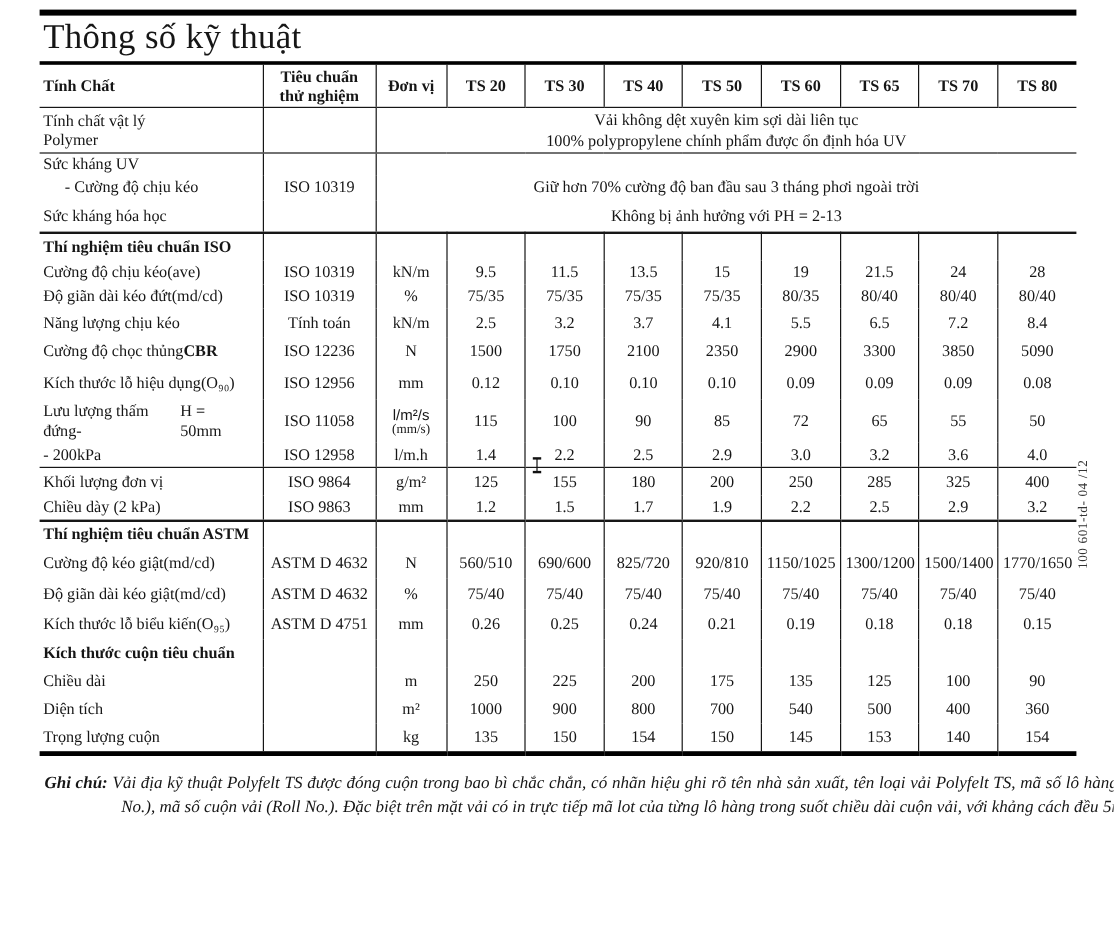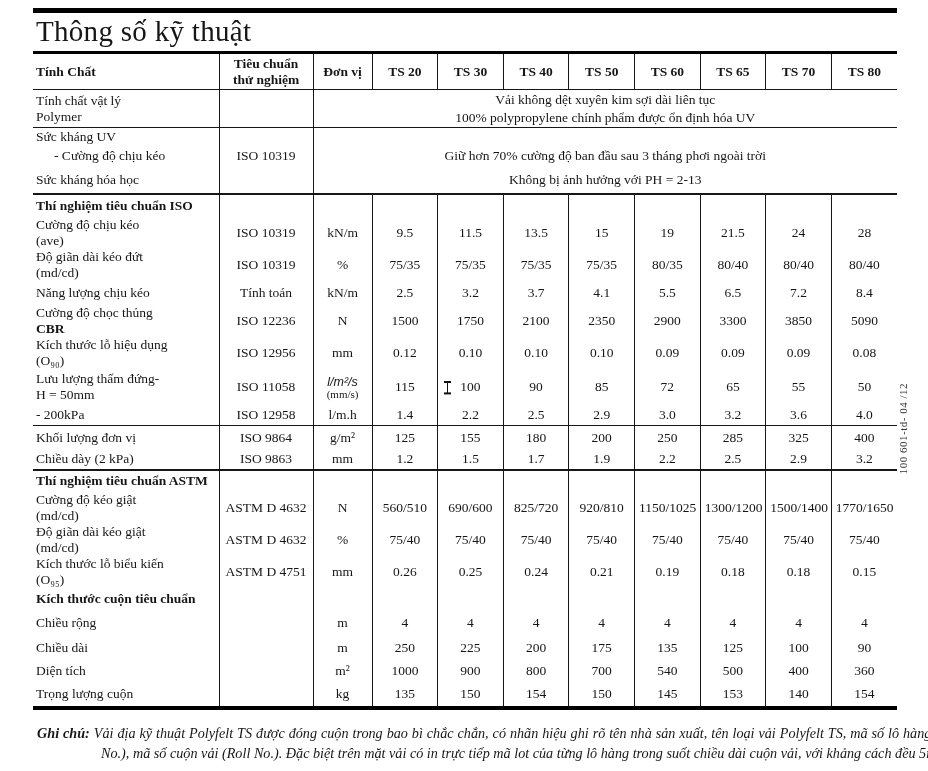--- a/index.html
+++ b/index.html
@@ -25,25 +25,25 @@
   .vl{border-left:1.2px solid #161616;}
   tr.b1  > td, tr.b1  > th{border-bottom:1.2px solid #161616;}
   tr.b15 > td, tr.b15 > th{border-bottom:1.6px solid #161616;margin-top:12px;}
   tr.b2  > td, tr.b2  > th{border-bottom:2.3px solid #161616;}
   tr.b4  > td, tr.b4  > th{border-bottom:4.5px solid #000;}
 
   .prop{text-align:left;padding-left:3px;}
   .indent{padding-left:21px;}
   .std,.unit,.val,.merged,.thc{text-align:center;}
   .pre{white-space:pre-line;}
-  .flex{display:flex;justify-content:space-between;align-items:baseline;padding-right:10px;flex-direction:column;}
+  .flex{display:flex;justify-content:flex-start;align-items:baseline;padding-right:10px;}
   .sect{font-weight:bold;}
   .bold{font-weight:bold;}
   .unit2{display:block;font-size:11px;line-height:1;margin-top:-1px;}
-  .unit-sans{font-family:"Liberation Sans","DejaVu Sans",sans-serif;font-size:12.5px;font-style:italic;}
+  .unit-sans{font-family:"Liberation Sans","DejaVu Sans",sans-serif;font-size:12.5px;}
   .merged{line-height:1.35;}
 
   .note{
     margin:13px 0 0 4px;width:858px;
     font-style:italic;font-size:14.2px;line-height:1.42;
     text-align:justify;padding-left:64px;text-indent:-64px;
   }
   .note .ghichu{font-weight:bold;}
 
   .doccode{
@@ -353,33 +353,20 @@
       <td class="vl"></td>
       <td class="vl"></td>
           <td class="vl"></td>
           <td class="vl"></td>
           <td class="vl"></td>
           <td class="vl"></td>
           <td class="vl"></td>
           <td class="vl"></td>
           <td class="vl"></td>
     </tr>
-    <tr style="height:25px">
-      <td class="prop">Chiều rộng</td>
-      <td class="std vl"></td>
-      <td class="unit vl">m</td>
-      <td class="val vl">4</td>
-          <td class="val vl">4</td>
-          <td class="val vl">4</td>
-          <td class="val vl">4</td>
-          <td class="val vl">4</td>
-          <td class="val vl">4</td>
-          <td class="val vl">4</td>
-          <td class="val vl">4</td>
-    </tr>
     <tr style="height:24px">
       <td class="prop">Chiều dài</td>
       <td class="std vl"></td>
       <td class="unit vl">m</td>
       <td class="val vl">250</td>
           <td class="val vl">225</td>
           <td class="val vl">200</td>
           <td class="val vl">175</td>
           <td class="val vl">135</td>
           <td class="val vl">125</td>

